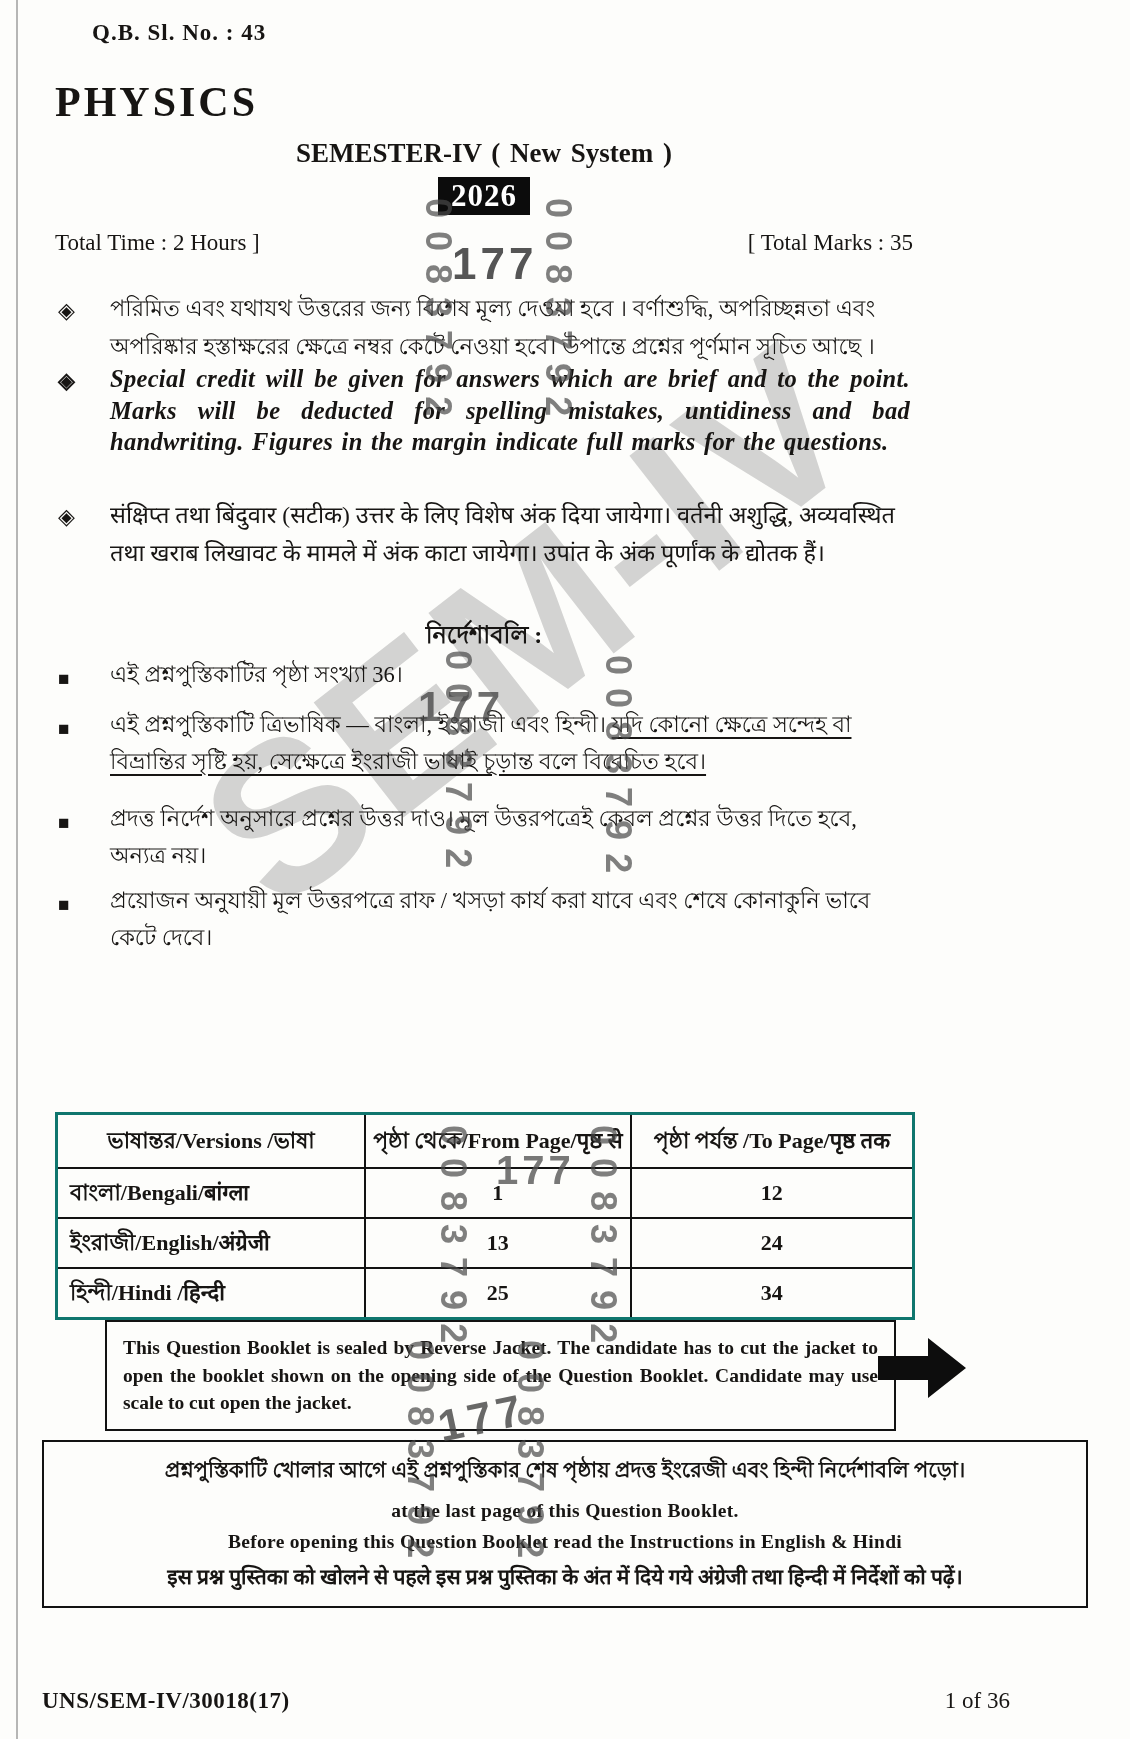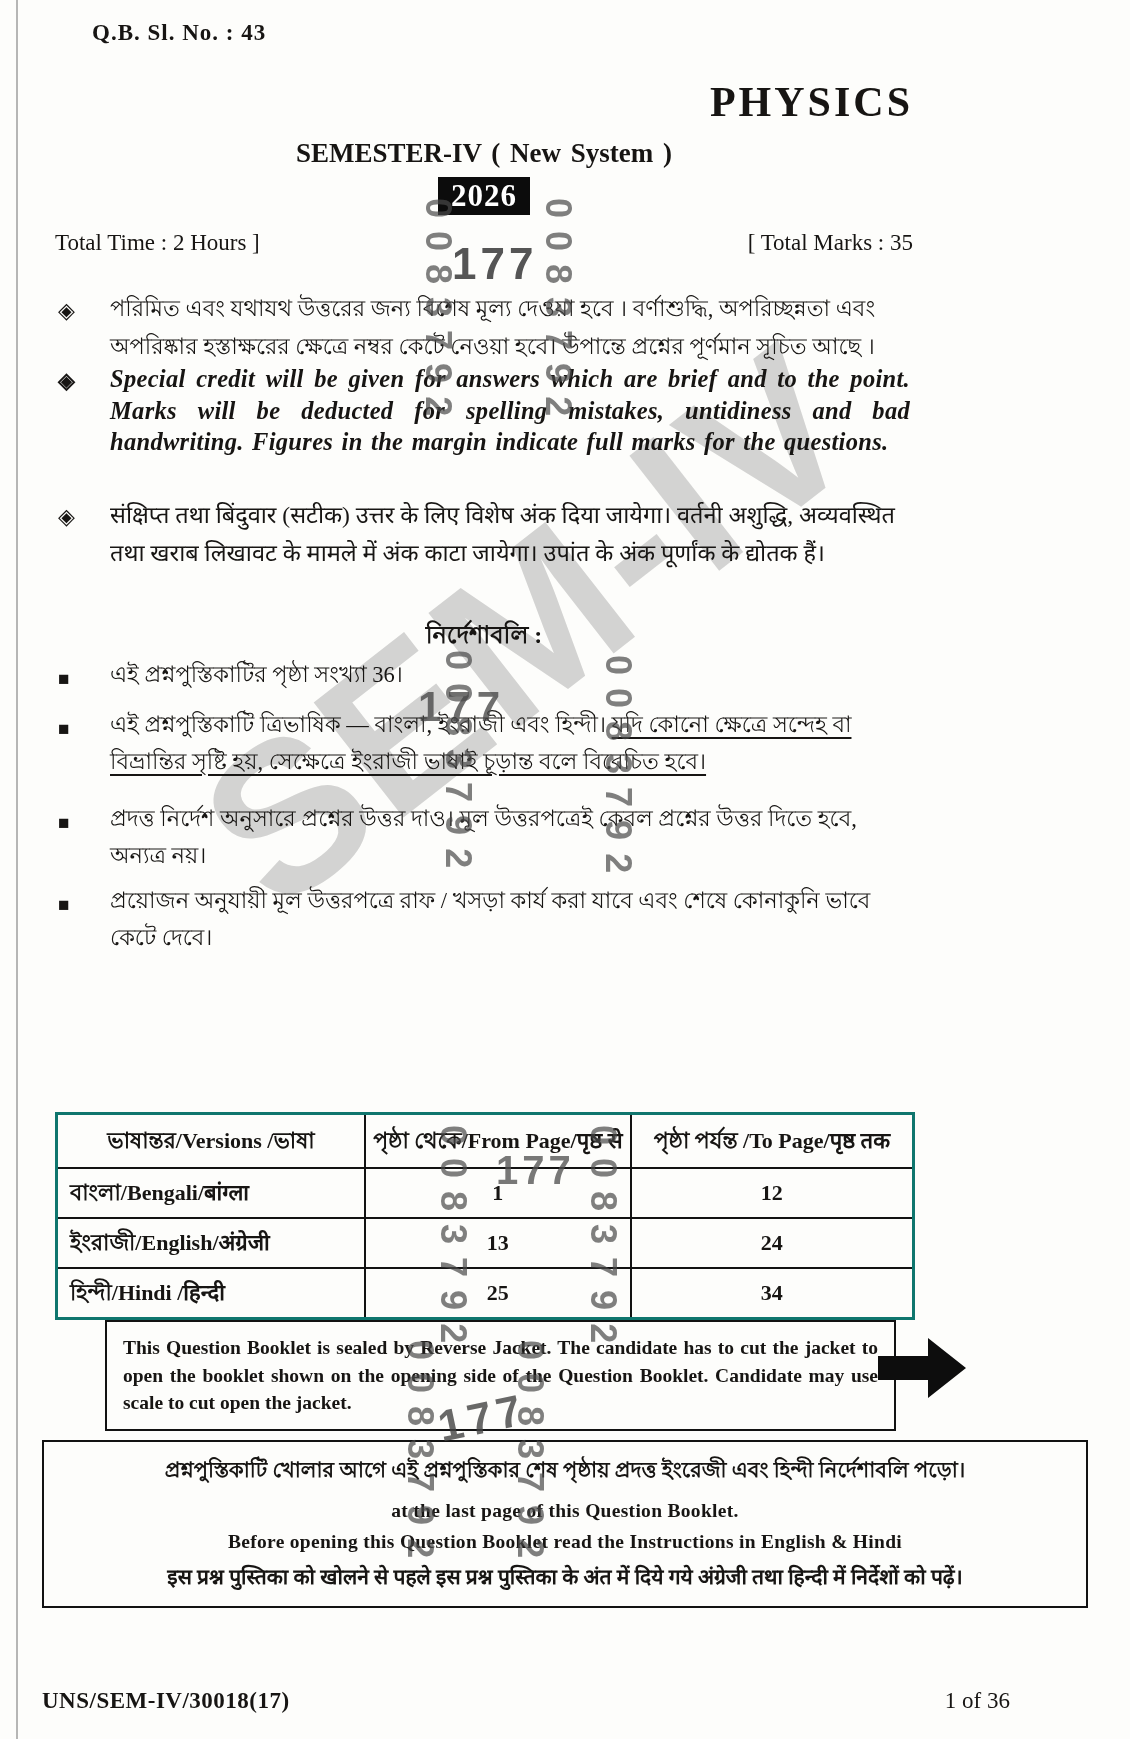--- a/index.html
+++ b/index.html
@@ -13,21 +13,21 @@
   
   .watermark{
     position:absolute;left:50px;top:520px;width:960px;text-align:center;
     transform:rotate(-38deg);
     font-family:"Liberation Sans", sans-serif;
     font-size:212px;font-weight:800;letter-spacing:4px;line-height:1;
     color:rgba(105,105,105,0.28);white-space:nowrap;z-index:1;
   }
   .content{position:absolute;left:0;top:0;width:100%;height:100%;z-index:2;}
   .qb{position:absolute;left:92px;top:20px;font-size:23px;font-weight:bold;letter-spacing:1px;}
-  .title{position:absolute;left:55px;width:858px;top:78px;text-align:right;
+  .title{position:absolute;left:55px;width:858px;top:78px;text-align:left;
     font-size:42px;font-weight:bold;letter-spacing:3px;}
   .subtitle{position:absolute;left:55px;width:858px;top:138px;text-align:center;
     font-size:27px;font-weight:bold;word-spacing:3px;}
   .year-wrap{position:absolute;left:55px;width:858px;top:177px;text-align:center;}
   .year-badge{display:inline-block;background:#0c0c0c;color:#fff;font-size:31px;
     font-weight:bold;padding:1px 13px;letter-spacing:1px;}
   .meta-row{position:absolute;left:55px;width:858px;top:230px;display:flex;
     justify-content:space-between;font-size:23px;}
   
   .inst{position:absolute;left:58px;width:852px;}

